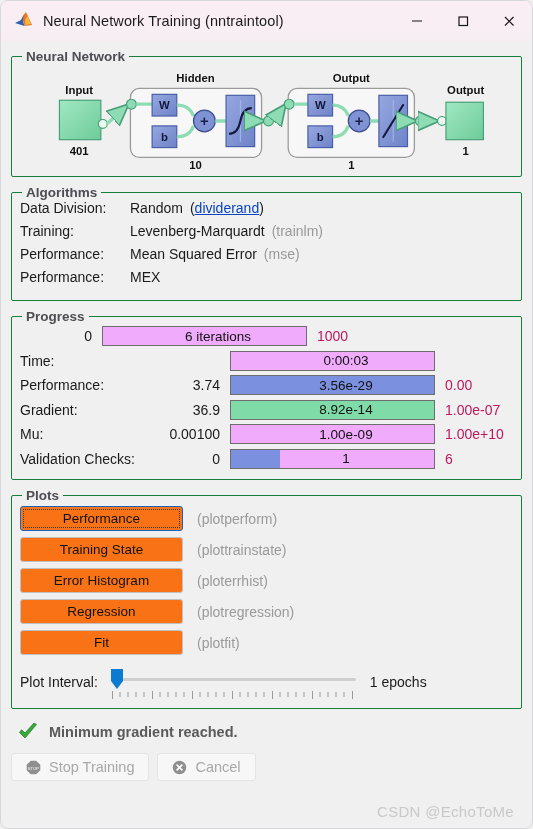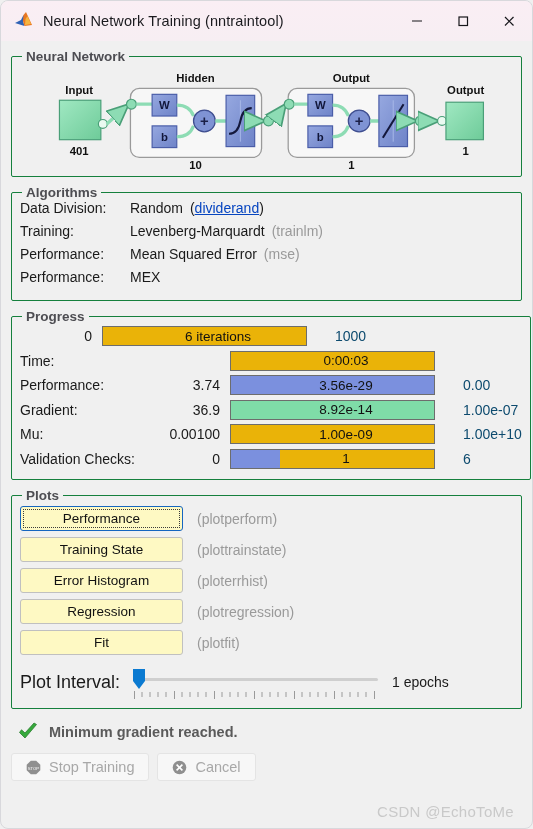--- a/index.html
+++ b/index.html
@@ -71,34 +71,34 @@
   .algo-link { color: #0645c0; text-decoration: underline; }
   .paren { color: #1a1a1a; }
 
   
   .prog-row { display: flex; align-items: center; height: 24.5px; font-size: 14px; color: #1a1a1a; }
   .prog-label { width: 128px; flex: 0 0 128px; }
   .prog-left { width: 82px; flex: 0 0 82px; text-align: right; padding-right: 10px; }
   .bar-outer {
     flex: 0 0 205px; width: 205px; height: 20px;
     border: 1px solid #6d6d6d;
-    background: #eab308;
+    background: #f0abfc;
     position: relative;
     display: flex; align-items: center; justify-content: center; padding-left: 27px;
   }
   .bar-fill-full { position: absolute; inset: 0; }
   .bar-fill-part { position: absolute; left: 0; top: 0; bottom: 0; }
   .bar-text { position: relative; z-index: 2; font-size: 13.5px; color: #111; }
-  .prog-right { flex: 1; padding-left: 28px; font-size: 14px; color: #0c4a6e; white-space: nowrap; }
+  .prog-right { flex: 1; padding-left: 10px; font-size: 14px; color: #be185d; white-space: nowrap; }
 
   
   .plot-row { display: flex; align-items: center; height: 31px; }
   .plot-btn {
     width: 163px; height: 25px;
-    background: #fef9c3;
+    background: #f97316;
     border: 1px solid #c0c0c0;
     border-radius: 3px;
     font-family: "Liberation Sans", sans-serif;
     font-size: 13.5px; color: #111;
     display: flex; align-items: center; justify-content: center;
     padding: 0;
   }
   .plot-btn.focused {
     border: 1px solid #1565c0;
     outline: none;
@@ -106,21 +106,21 @@
   }
   .plot-btn.focused::after {
     content: "";
     position: absolute; inset: 2px;
     border: 1px dotted #3b3b3b;
     pointer-events: none;
   }
   .plot-fn { margin-left: 14px; color: #9a9a9a; font-size: 14px; }
 
   .interval-row { display: flex; align-items: center; margin-top: 6px; height: 36px; }
-  .interval-label { font-size: 18px; color: #1a1a1a; margin-right: 8px; }
+  .interval-label { font-size: 14px; color: #1a1a1a; margin-right: 8px; }
   .slider-wrap { width: 250px; height: 34px; position: relative; flex: 0 0 250px; }
   .slider-track {
     position: absolute; left: 8px; right: 0; top: 13px; height: 3px;
     background: #cfcfcf; border-radius: 2px;
   }
   .slider-thumb {
     position: absolute; left: 4px; top: 3px;
     width: 14px; height: 22px;
   }
   .slider-ticks { position: absolute; left: 6px; right: 2px; top: 26px; height: 8px; }

